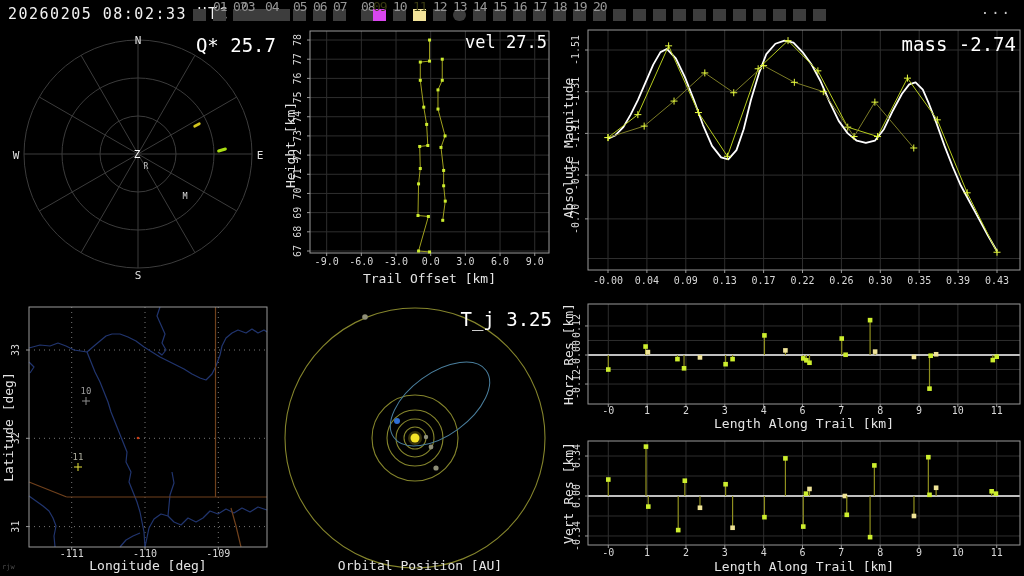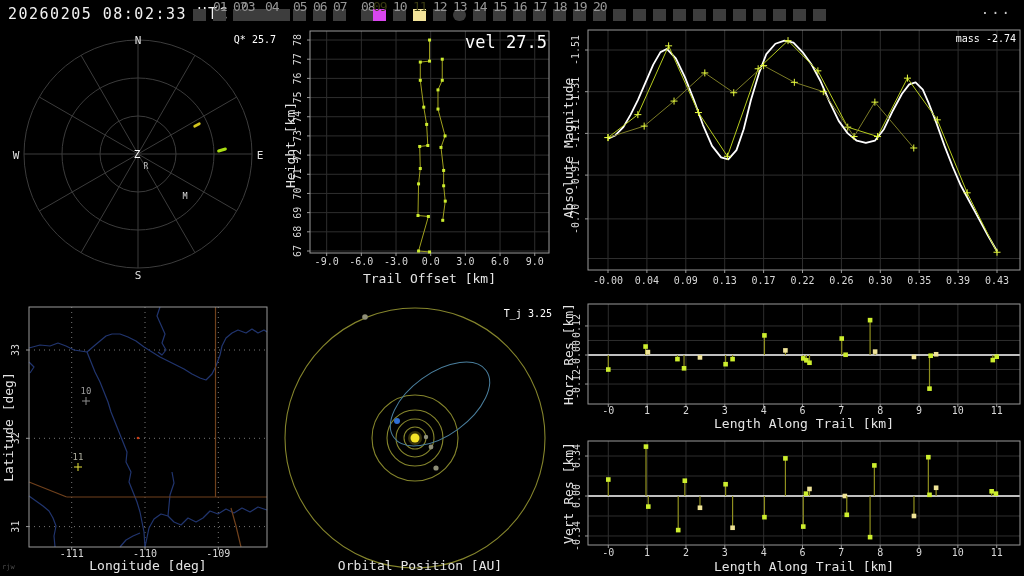--- a/index.html
+++ b/index.html
@@ -9,21 +9,21 @@
   .ts{position:absolute;left:8px;top:5px;font-size:15px;letter-spacing:1.5px;color:#f2f2f2;white-space:pre;}
   #indicator-strip{position:absolute;left:193px;top:9px;height:18px;width:660px;}
   .ibox{position:absolute;width:13px;height:12px;background:#3d3d3d;}
   .ibox .num{position:absolute;top:-6px;left:0px;font-size:13px;line-height:8px;color:#969696;letter-spacing:-1px;white-space:pre;}
   .ibox.active{background:#d946ef;}
   .ibox.secondary{background:#f2e399;}
   .ibox.active .num,.ibox.secondary .num{color:#3a3a12;}
   .dots{position:absolute;right:12px;top:1px;font-size:14px;color:#c8c8c8;letter-spacing:2px;}
   .panel{position:absolute;}
   .panel svg{position:absolute;left:0;top:0;}
-  .corner{position:absolute;font-size:10px;color:#ffffff;white-space:pre;}
+  .corner{position:absolute;font-size:19px;color:#ffffff;white-space:pre;}
   .ptitle,.xlab{position:absolute;text-align:center;font-size:13px;color:#e4e4e4;white-space:pre;}
   .vlab{position:absolute;transform-origin:0 0;transform:rotate(-90deg);width:160px;text-align:center;
         font-size:13px;color:#e4e4e4;white-space:pre;}
   .wmark{position:absolute;font-size:7px;color:#4a4a4a;}
 </style>
 </head>
 <body>
 
 <div class="screen">
 

